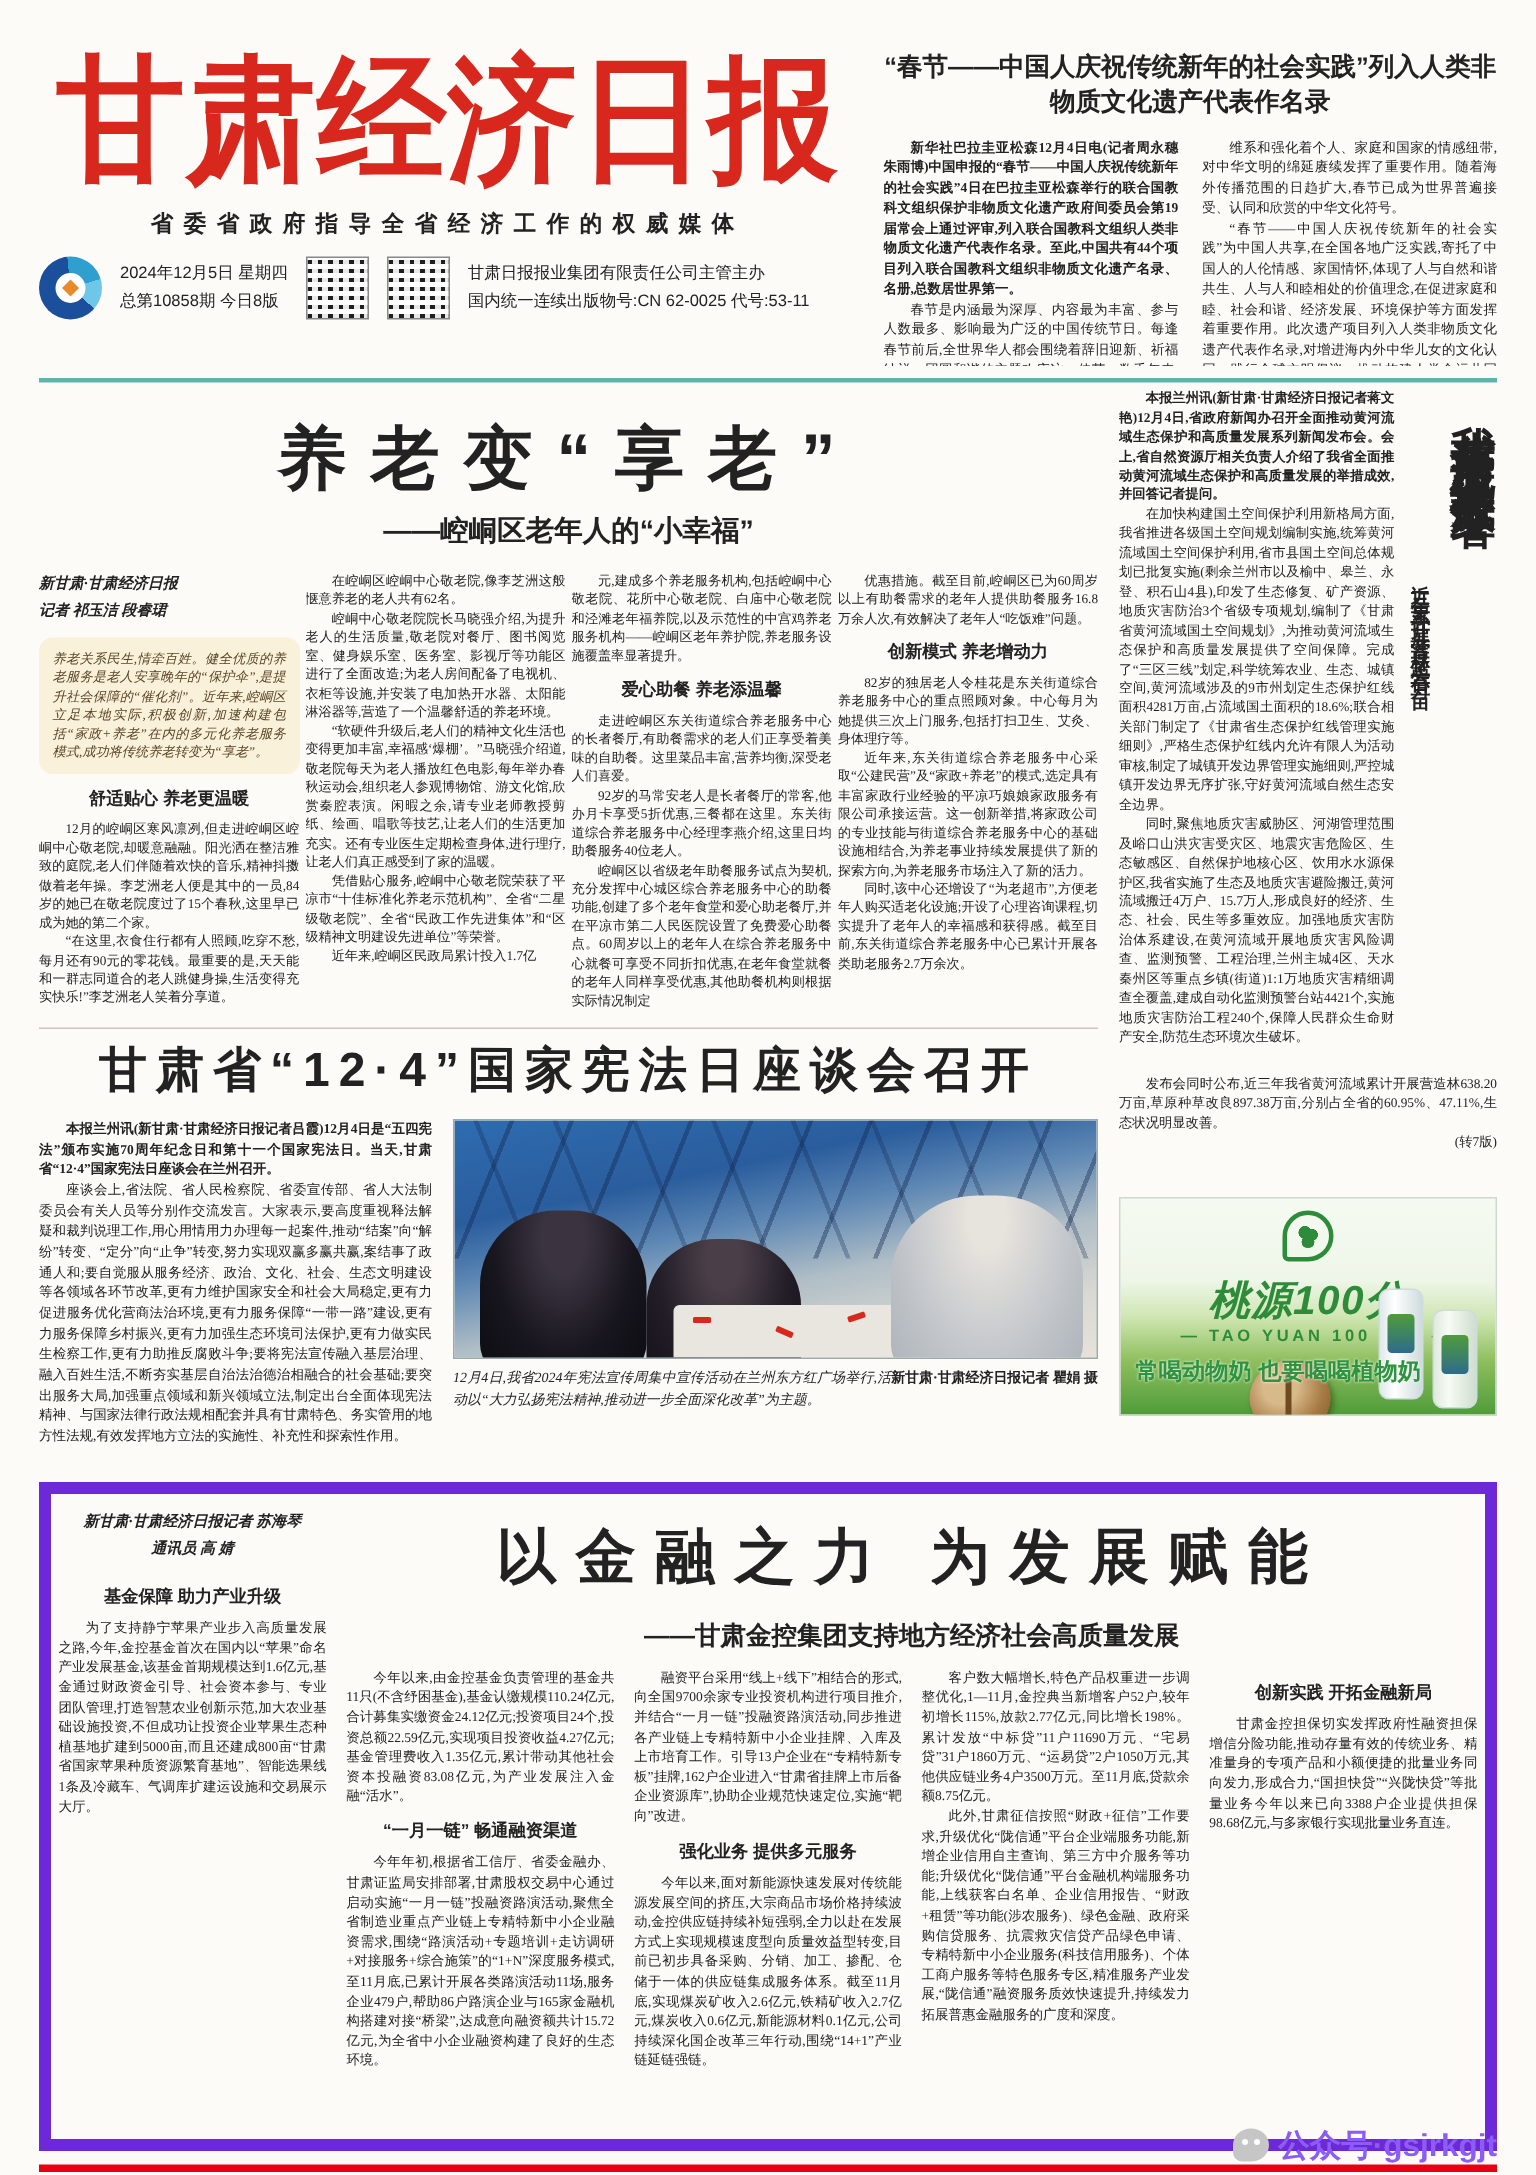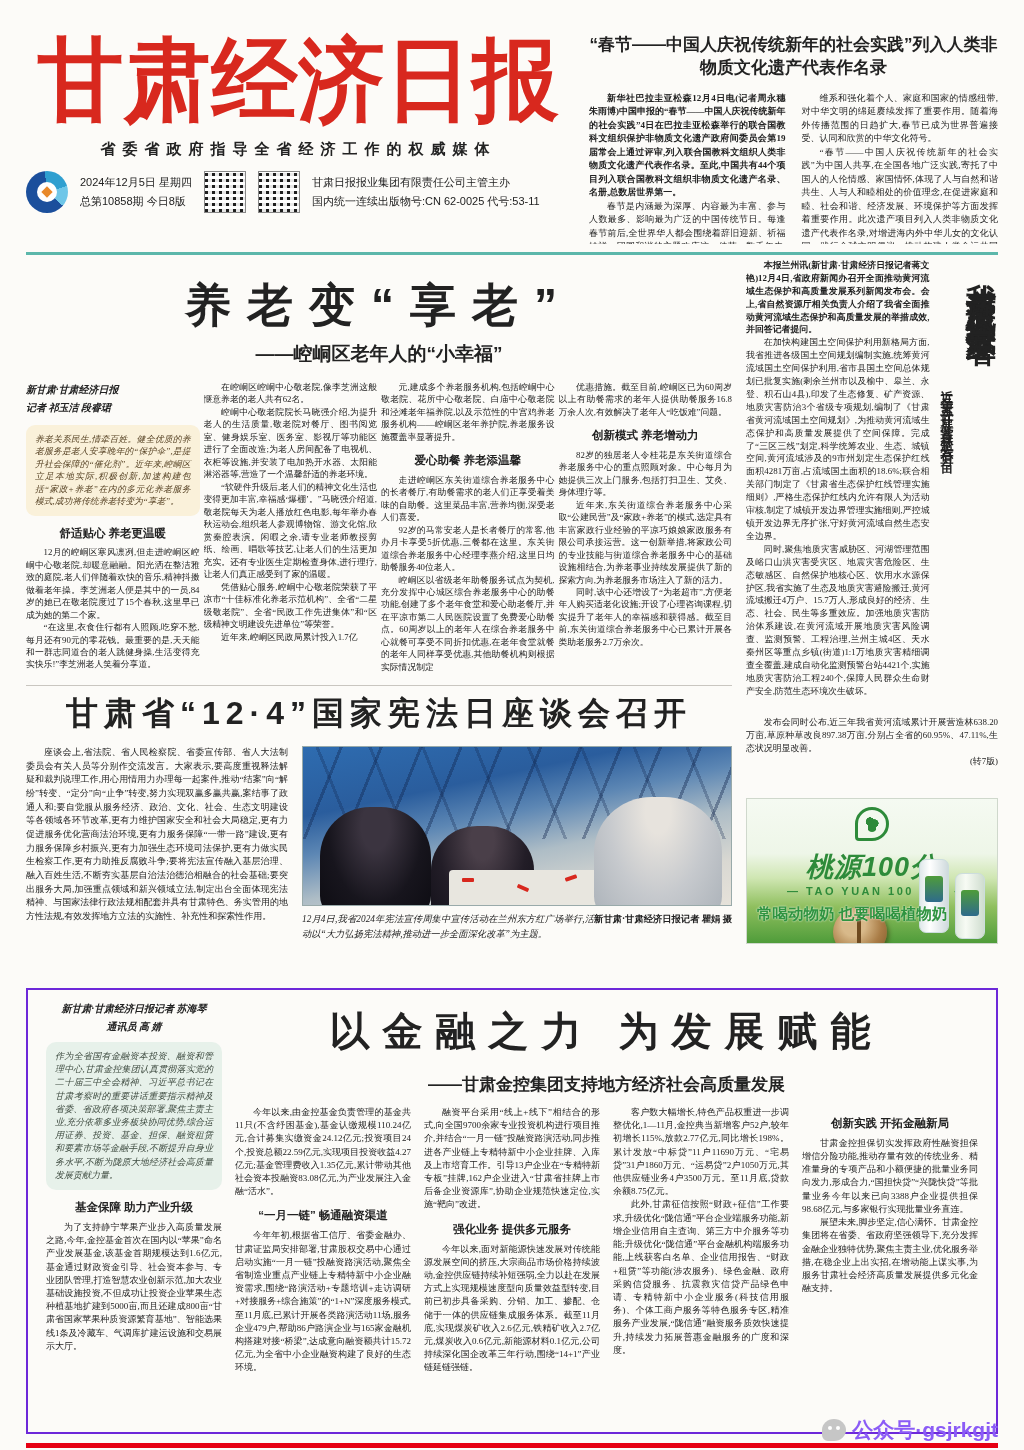--- a/index.html
+++ b/index.html
@@ -108,21 +108,21 @@
     background:radial-gradient(circle at 38% 35%,#d8b98a 0 25%,#a97c46 60%,#7b5426 100%); box-shadow:2px 2px 4px rgba(60,40,10,.5); }
   .walnut::after { content:""; position:absolute; left:24px; top:6px; width:4px; height:38px; background:#6e4a20; border-radius:2px; }
   .can { position:absolute; width:30px; height:74px; border-radius:7px; border:1px solid #cdd;
     background:linear-gradient(90deg,#dfe8ea 0,#ffffff 35%,#cfdadd 100%); }
   .can.c1 { right:48px; bottom:10px; }
   .can.c2 { right:12px; bottom:4px; height:66px; background:linear-gradient(90deg,#dfeadf 0,#f7fbf4 35%,#cfddcf 100%); }
   .can i { display:block; margin:16px auto 0; width:18px; height:26px; border-radius:3px;
            background:linear-gradient(180deg,#4f9c3a 0,#2e6b8b 100%); }
 
   
-  .fin { border:2px solid #6d28d9; margin-top:10px; padding:10px 18px 8px; height:446px; overflow:hidden; background:#fcfbf8; }
+  .fin { border:8px solid #6d28d9; margin-top:10px; padding:10px 5px 8px; height:446px; overflow:hidden; background:#fcfbf8; }
   .fin-grid { display:grid; grid-template-columns:repeat(5,1fr); column-gap:13px; }
   .fin-col1 { grid-column:1; grid-row:1 / 3; }
   .fin-headbox { grid-column:2 / 6; grid-row:1; text-align:center; padding-top:4px; }
   .fin-h1 { font-family:"Liberation Sans",sans-serif; font-weight:900; font-size:40px; letter-spacing:13px; }
   .fin-sub { font-family:"Liberation Sans",sans-serif; font-weight:700; font-size:17px; margin:14px 0 10px; }
   .fin-col { grid-row:2; font-size:9px; line-height:1.47; text-align:justify; height:308px; overflow:hidden; }
   .fin-col1 .fbody { font-size:9px; line-height:1.47; text-align:justify; height:336px; overflow:hidden; }
   .fin-byline { font-weight:bold; font-size:10px; line-height:1.8; text-align:center; font-style:italic; margin-bottom:6px; }
   .fin-intro { background:#e7f1ea; border-radius:10px; padding:8px 9px; margin-bottom:8px;
                color:#3d4a3f; font-style:italic; }
@@ -216,20 +216,21 @@
           </div>
         </div>
       </section>
 
       <hr class="mid-divider">
 
       <section>
         <h2 class="con-head">甘肃省“12·4”国家宪法日座谈会召开</h2>
         <div class="con-body">
           <div class="con-text">
+            <p class="np lead">本报兰州讯(新甘肃·甘肃经济日报记者吕霞)12月4日是“五四宪法”颁布实施70周年纪念日和第十一个国家宪法日。当天,甘肃省“12·4”国家宪法日座谈会在兰州召开。</p>
             <p class="np">座谈会上,省法院、省人民检察院、省委宣传部、省人大法制委员会有关人员等分别作交流发言。大家表示,要高度重视释法解疑和裁判说理工作,用心用情用力办理每一起案件,推动“结案”向“解纷”转变、“定分”向“止争”转变,努力实现双赢多赢共赢,案结事了政通人和;要自觉服从服务经济、政治、文化、社会、生态文明建设等各领域各环节改革,更有力维护国家安全和社会大局稳定,更有力促进服务优化营商法治环境,更有力服务保障“一带一路”建设,更有力服务保障乡村振兴,更有力加强生态环境司法保护,更有力做实民生检察工作,更有力助推反腐败斗争;要将宪法宣传融入基层治理、融入百姓生活,不断夯实基层自治法治德治相融合的社会基础;要突出服务大局,加强重点领域和新兴领域立法,制定出台全面体现宪法精神、与国家法律行政法规相配套并具有甘肃特色、务实管用的地方性法规,有效发挥地方立法的实施性、补充性和探索性作用。</p>
           </div>
           <div class="con-right">
             <div class="photo">
               <div class="rib"></div>
               <div class="fig fig1"></div>
               <div class="fig fig2"></div>
               <div class="tbl">
                 <i style="left:8%;top:22%"></i>
                   <i style="left:40%;top:45%;transform:rotate(24deg)"></i>
@@ -284,21 +285,20 @@
   </div>
 
   <section class="fin">
     <div class="fin-grid">
       <div class="fin-col1">
         <div class="fin-byline">
           <div>新甘肃·甘肃经济日报记者 苏海琴</div>
           <div>通讯员 高 婧</div>
         </div>
         <div class="fbody">
-          <div class="fin-intro">作为全省国有金融资本投资、融资和管理中心,甘肃金控集团认真贯彻落实党的二十届三中全会精神、习近平总书记在甘肃考察时的重要讲话重要指示精神及省委、省政府各项决策部署,聚焦主责主业,充分依靠多业务板块协同优势,综合运用证券、投资、基金、担保、融资租赁和要素市场等金融手段,不断提升自身业务水平,不断为陇原大地经济社会高质量发展贡献力量。</div>
           <div class="sec-head">基金保障 助力产业升级</div>
           <p class="np">为了支持静宁苹果产业步入高质量发展之路,今年,金控基金首次在国内以“苹果”命名产业发展基金,该基金首期规模达到1.6亿元,基金通过财政资金引导、社会资本参与、专业团队管理,打造智慧农业创新示范,加大农业基础设施投资,不但成功让投资企业苹果生态种植基地扩建到5000亩,而且还建成800亩“甘肃省国家苹果种质资源繁育基地”、智能选果线1条及冷藏车、气调库扩建运设施和交易展示大厅。</p>
         </div>
       </div>
 
       <div class="fin-headbox">
         <div class="fin-h1">以金融之力 为发展赋能</div>
         <div class="fin-sub">——甘肃金控集团支持地方经济社会高质量发展</div>
       </div>
 
@@ -312,21 +312,20 @@
         <div class="sec-head">强化业务 提供多元服务</div>
         <p class="np">今年以来,面对新能源快速发展对传统能源发展空间的挤压,大宗商品市场价格持续波动,金控供应链持续补短强弱,全力以赴在发展方式上实现规模速度型向质量效益型转变,目前已初步具备采购、分销、加工、掺配、仓储于一体的供应链集成服务体系。截至11月底,实现煤炭矿收入2.6亿元,铁精矿收入2.7亿元,煤炭收入0.6亿元,新能源材料0.1亿元,公司持续深化国企改革三年行动,围绕“14+1”产业链延链强链。</p>
       </div>
       <div class="fin-col" style="grid-column:4">
         <p class="np">客户数大幅增长,特色产品权重进一步调整优化,1—11月,金控典当新增客户52户,较年初增长115%,放款2.77亿元,同比增长198%。累计发放“中标贷”11户11690万元、“宅易贷”31户1860万元、“运易贷”2户1050万元,其他供应链业务4户3500万元。至11月底,贷款余额8.75亿元。</p>
         <p class="np">此外,甘肃征信按照“财政+征信”工作要求,升级优化“陇信通”平台企业端服务功能,新增企业信用自主查询、第三方中介服务等功能;升级优化“陇信通”平台金融机构端服务功能,上线获客白名单、企业信用报告、“财政+租赁”等功能(涉农服务)、绿色金融、政府采购信贷服务、抗震救灾信贷产品绿色申请、专精特新中小企业服务(科技信用服务)、个体工商户服务等特色服务专区,精准服务产业发展,“陇信通”融资服务质效快速提升,持续发力拓展普惠金融服务的广度和深度。</p>
       </div>
       <div class="fin-col" style="grid-column:5">
         <div class="sec-head">创新实践 开拓金融新局</div>
         <p class="np">甘肃金控担保切实发挥政府性融资担保增信分险功能,推动存量有效的传统业务、精准量身的专项产品和小额便捷的批量业务同向发力,形成合力,“国担快贷”“兴陇快贷”等批量业务今年以来已向3388户企业提供担保98.68亿元,与多家银行实现批量业务直连。</p>
-        <p class="np">展望未来,脚步坚定,信心满怀。甘肃金控集团将在省委、省政府坚强领导下,充分发挥金融企业独特优势,聚焦主责主业,优化服务举措,在稳企业上出实招,在增动能上谋实事,为服务甘肃社会经济高质量发展提供多元化金融支持。</p>
       </div>
     </div>
   </section>
 
   <div class="footer-line"></div>
   <div class="footer">
     <span>《甘肃经济日报》编辑部出版</span>
     <span>网址:https://www.gsjb.com</span>
     <span>邮箱:gsjjrb@vip.sina.com</span>
     <span>广告热线:(0931)8156600</span>

